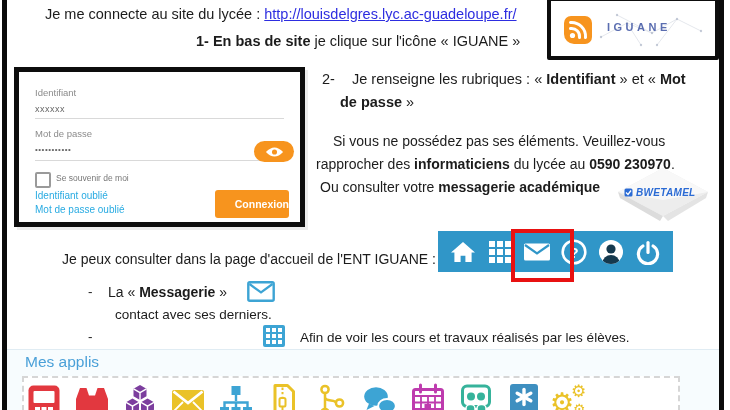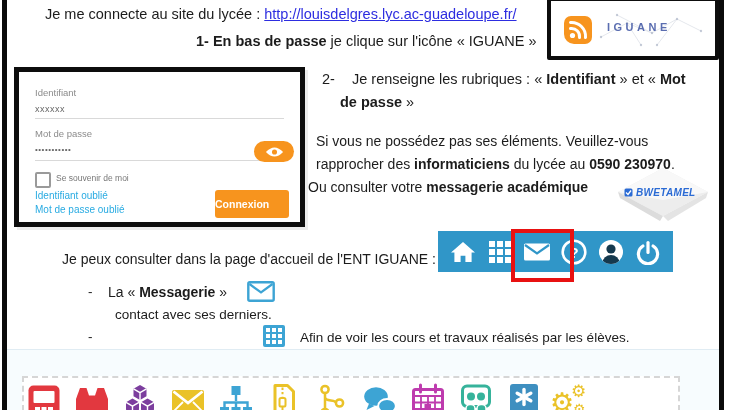--- a/index.html
+++ b/index.html
@@ -23,21 +23,21 @@
             background:#fff;box-shadow:3px 3px 0 rgba(0,0,0,0.07);}
   .flabel{position:absolute;left:16px;font-size:9.5px;color:#8b8b8b;}
   .fvalue{position:absolute;left:16px;font-size:9px;color:#666;letter-spacing:.5px;}
   .fline{position:absolute;left:16px;right:16px;height:1px;background:#d9d9d9;}
   .eye-pill{position:absolute;right:6px;top:69px;width:40px;height:21px;background:#f7941e;
             border-radius:11px;display:flex;align-items:center;justify-content:center;}
   .fcheck{position:absolute;left:16px;top:100px;width:12px;height:12px;border:2px solid #9a9a9a;border-radius:2px;background:#fff;}
   .fremember{position:absolute;left:37px;top:101px;font-size:8.5px;color:#777;}
   .flink{position:absolute;left:16px;font-size:10px;color:#29abe2;cursor:pointer;}
   .fsubmit{position:absolute;left:196px;top:118px;width:74px;height:28px;background:#f7941e;
-           border-radius:3px;color:#fff;font-size:10.5px;font-weight:700;text-align:left;line-height:28px;}
+           border-radius:3px;color:#fff;font-size:10.5px;font-weight:700;text-align:right;line-height:28px;}
   
   .para{font-size:14px;}
   
   .ent-bar{left:438px;top:231px;width:235px;height:41px;background:#3096c8;
            display:flex;align-items:center;justify-content:space-between;padding:0 12px;box-sizing:border-box;}
   .ent-icon{width:26px;height:26px;flex:0 0 auto;}
   .red-box{left:511px;top:229px;width:55px;height:45px;border:4px solid #e81111;background:transparent;}
   
   .bullet-txt{font-size:13.5px;}
   
@@ -56,21 +56,21 @@
 
 <div id="page">
   <div class="vborder" style="left:2px;"></div>
   <div class="vborder" style="left:719px;"></div>
 
   <div class="abs line" style="left:45px;top:6px;">
     <span>Je me connecte au site du lycée : </span><a class="doc-link">http://louisdelgres.lyc.ac-guadeloupe.fr/</a>
   </div>
 
   <div class="abs line" style="left:196px;top:33px;">
-    <b>1-</b>&nbsp;<b>En bas de passe</b><span> je clique sur l'icône « IGUANE »</span>
+    <b>1-</b>&nbsp;<b>En bas de site</b><span> je clique sur l'icône « IGUANE »</span>
   </div>
 
   <div class="abs iguane-box">
     <svg class="abs" style="left:46px;top:6px;" width="112" height="42" viewBox="0 0 112 42">
       <g stroke="#c3c9d6" stroke-width="0.8" opacity="0.55">
         <path d="M4 30 L30 16 L55 26 L80 12 L104 24" fill="none"></path>
         <path d="M20 8 L55 26 M80 12 L60 38 M30 16 L44 38" fill="none"></path>
       </g>
       <g fill="#aeb6c8" opacity="0.7">
         <circle cx="4" cy="30" r="1.2"></circle>
@@ -115,27 +115,27 @@
   <div class="abs line" style="left:322px;top:71px;">
     <span>2-</span>
   </div>
   <div class="abs line" style="left:352px;top:71px;text-align:right;">
     <span>Je renseigne les rubriques : « </span><b>Identifiant</b><span> » et « </span><b>Mot</b>
   </div>
   <div class="abs line" style="left:340px;top:94px;">
     <b>de passe</b><span> »</span>
   </div>
 
-  <div class="abs line para" style="left:316px;top:133px;text-align:right;">
+  <div class="abs line para" style="left:333px;top:133px;text-align:right;">
     <span>Si vous ne possédez pas ses éléments. Veuillez-vous</span>
   </div>
   <div class="abs line para" style="left:316px;top:156px;">
     <span>rapprocher des </span><b>informaticiens</b><span> du lycée au </span><b>0590 230970</b><span>.</span>
   </div>
-  <div class="abs line para" style="left:308px;top:179px;">
+  <div class="abs line para" style="left:320px;top:179px;">
     <span>Ou consulter votre </span><b>messagerie académique</b>
   </div>
 
   <div class="abs bwet">
     <svg width="106" height="56" viewBox="0 0 106 56">
       <polygon points="53,2 98,26 53,50 8,26" fill="#ededed"></polygon>
       <polygon points="53,2 98,26 53,34 8,26" fill="#f8f8f8"></polygon>
       <polygon points="8,26 53,50 50,55 10,32" fill="#dcdcdc"></polygon>
       <polygon points="98,26 53,50 58,55 96,32" fill="#e4e4e4"></polygon>
     </svg>
@@ -217,20 +217,21 @@
         <rect x="9" y="9" width="4" height="4"></rect>
         <rect x="15" y="9" width="4" height="4"></rect>
       <rect x="3" y="15" width="4" height="4"></rect>
         <rect x="9" y="15" width="4" height="4"></rect>
         <rect x="15" y="15" width="4" height="4"></rect>
     </g>
   </svg>
   <div class="abs line bullet-txt" style="left:300px;top:330px;"><span>Afin de voir les cours et travaux réalisés par les élèves.</span></div>
 
   <div class="abs applis-bg"></div>
+  <div class="abs applis-title">Mes applis</div>
   <div class="abs dash-box"></div>
 
   <svg class="app" style="left:26px;" viewBox="0 0 36 36">
     <rect x="2.5" y="2.5" width="31" height="31" rx="5" fill="#e2383f"></rect>
     <rect x="7.5" y="8" width="21" height="12" rx="1" fill="#fff"></rect>
     <rect x="9" y="24" width="5" height="5" fill="#fff"></rect>
       <rect x="15.5" y="24" width="5" height="5" fill="#fff"></rect>
       <rect x="22" y="24" width="5" height="5" fill="#fff"></rect>
   </svg>
   <svg class="app" style="left:74px;" viewBox="0 0 36 36">

